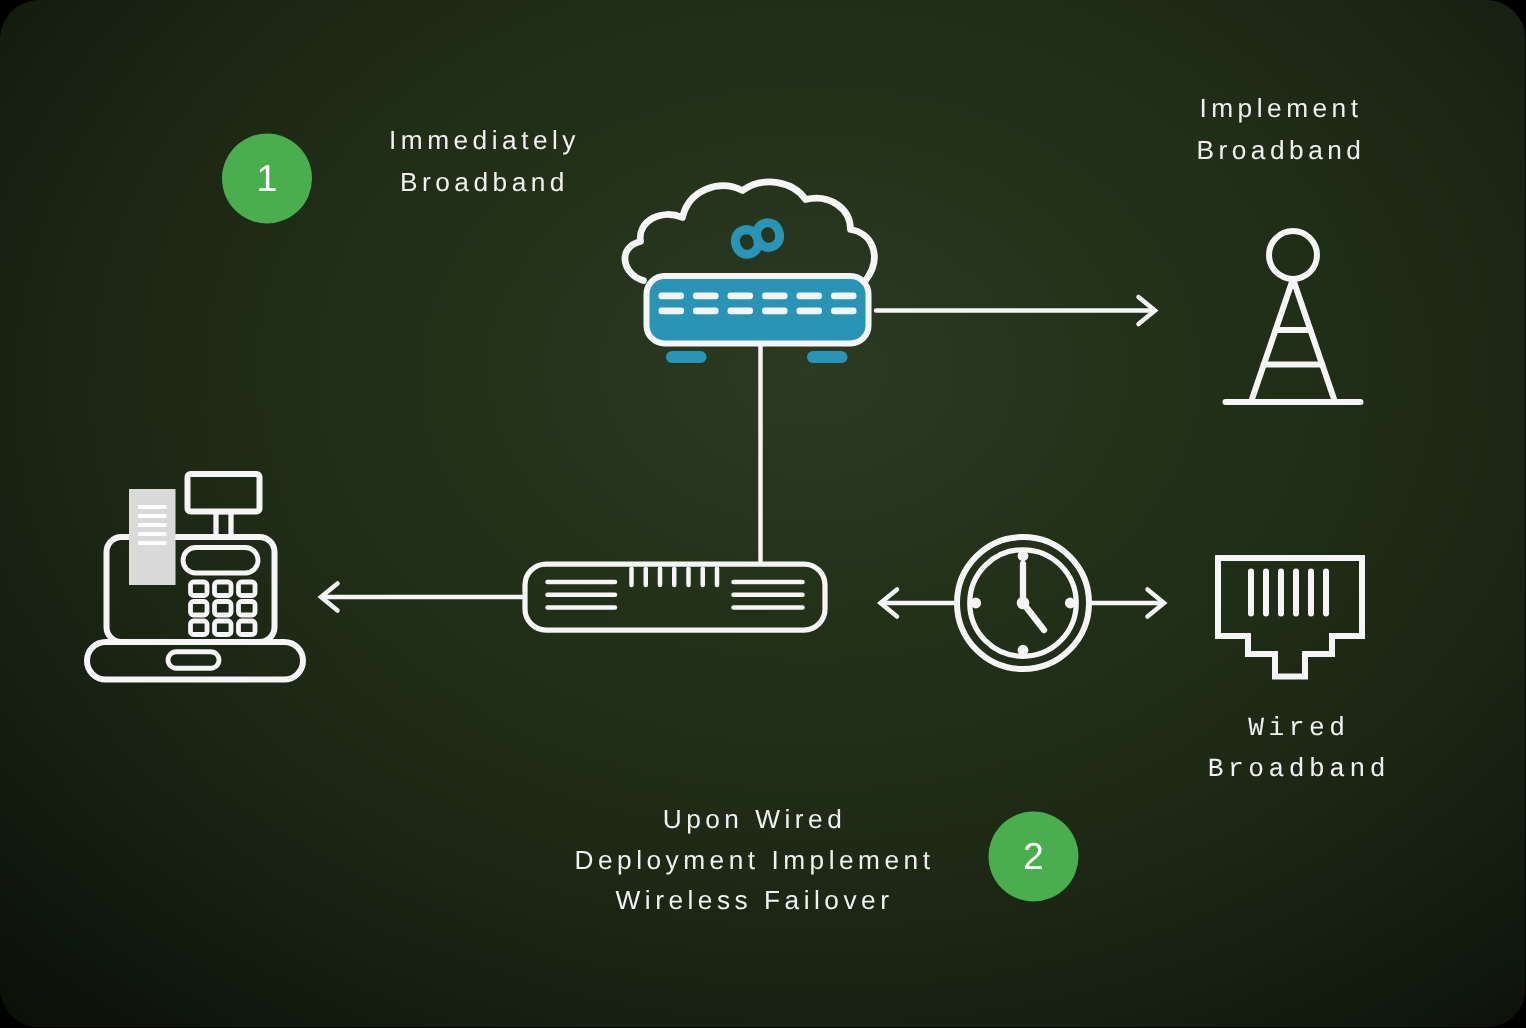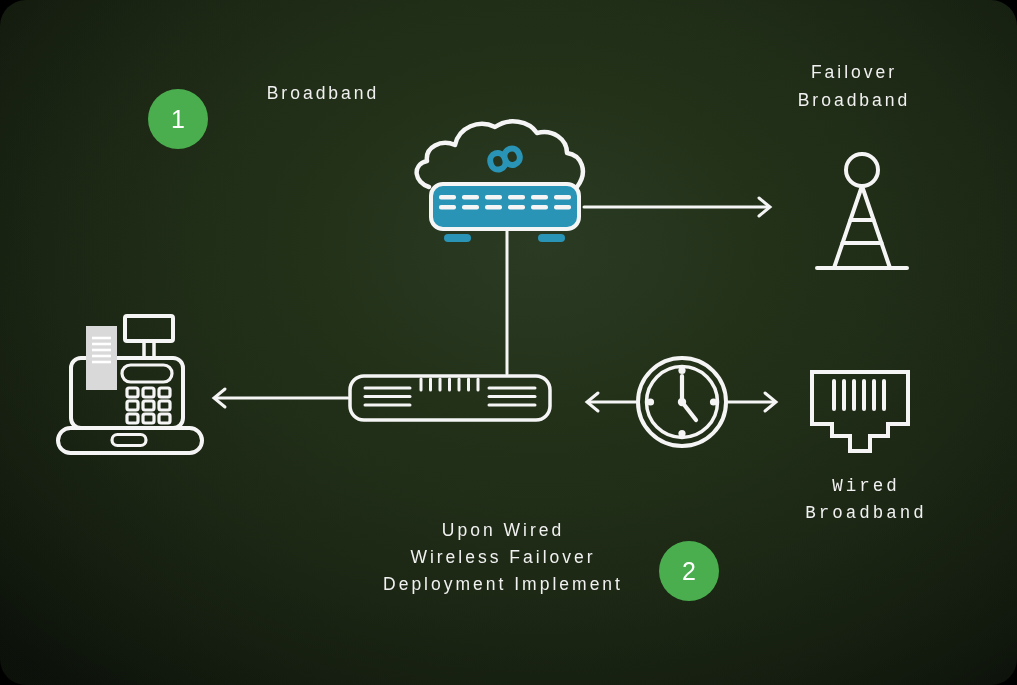--- a/index.html
+++ b/index.html
@@ -47,20 +47,21 @@
       <polyline points="598,393 587,402 598,411"></polyline>
       <line x1="727" y1="402" x2="774" y2="402"></line>
       <polyline points="765,393 776,402 765,411"></polyline>
     </g>
   </svg>
 
   <div class="badge" style="left:148px;top:89px;">
     <span>1</span>
   </div>
   <div class="label" style="left:212px;top:79px;width:222px;">
+    <div>Immediately</div>
     <div>Broadband</div>
   </div>
 
   <svg class="abs" style="left:413px;top:121px;" width="184" height="70" viewBox="0 0 184 70">
     <path class="s-line s-join" stroke-width="4.5" d="M 16 66 C 2 62, -2 44, 14 40 C 12 26, 28 18, 42 24 C 46 6, 66 -2, 82 6 C 96 -4, 116 0, 124 12 C 140 8, 154 18, 154 32 C 168 34, 176 50, 164 66"></path>
     <g transform="rotate(-18 92 38)">
       <path class="s-teal" stroke-width="6" d="M 92 38 C 92 27 77 27 77 38 C 77 49 92 49 92 38 C 92 27 107 27 107 38 C 107 49 92 49 92 38"></path>
     </g>
   </svg>
 
@@ -78,21 +79,21 @@
       <rect x="103" y="14" width="17" height="4.5" rx="2"></rect>
         <rect x="103" y="24" width="17" height="4.5" rx="2"></rect>
       <rect x="126" y="14" width="17" height="4.5" rx="2"></rect>
         <rect x="126" y="24" width="17" height="4.5" rx="2"></rect>
     </g>
     <rect x="16" y="53" width="27" height="8" rx="4" class="f-teal"></rect>
     <rect x="110" y="53" width="27" height="8" rx="4" class="f-teal"></rect>
   </svg>
 
   <div class="label" style="left:754px;top:58px;width:200px;">
-    <div>Failover</div>
+    <div>Implement</div>
     <div>Broadband</div>
   </div>
   <svg class="abs" style="left:810px;top:148px;" width="104" height="126" viewBox="0 0 104 126">
     <g class="s-line s-join" stroke-width="4">
       <circle cx="52" cy="22" r="16"></circle>
       <path d="M 52 38 L 24 120 M 52 38 L 80 120"></path>
       <line x1="7" y1="120" x2="97" y2="120"></line>
       <line x1="40.5" y1="72" x2="63.5" y2="72"></line>
       <line x1="32.5" y1="95" x2="71.5" y2="95"></line>
     </g>
@@ -172,22 +173,22 @@
         <line x1="56" y1="13" x2="56" y2="41"></line>
       <line x1="66" y1="13" x2="66" y2="41"></line>
         <line x1="76" y1="13" x2="76" y2="41"></line>
     </g>
   </svg>
   <div class="label lh27" style="left:766px;top:473px;width:200px;font-family:Liberation Mono, monospace;">
     <div>Wired</div>
     <div>Broadband</div>
   </div>
 
-  <div class="label lh27" style="left:355px;top:517px;width:296px;">
+  <div class="label lh27" style="left:355px;top:533px;width:296px;">
     <div>Upon Wired</div>
+    <div>Deployment Implement</div>
     <div>Wireless Failover</div>
-    <div>Deployment Implement</div>
   </div>
   <div class="badge" style="left:659px;top:541px;">
     <span>2</span>
   </div>
 
 </div>
 
 </body></html>

